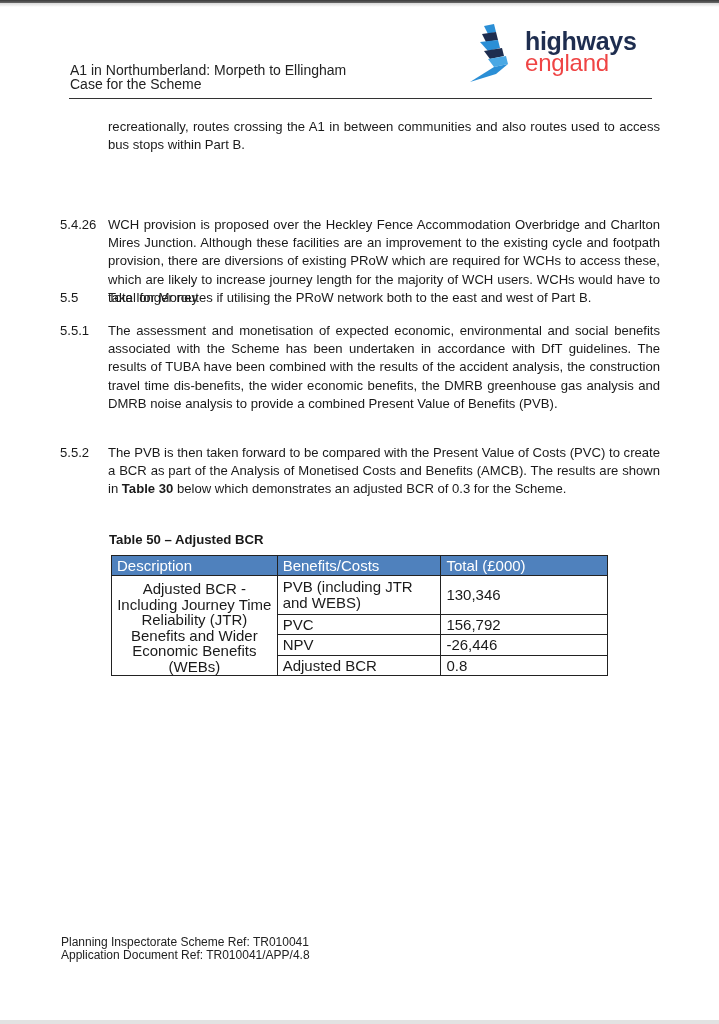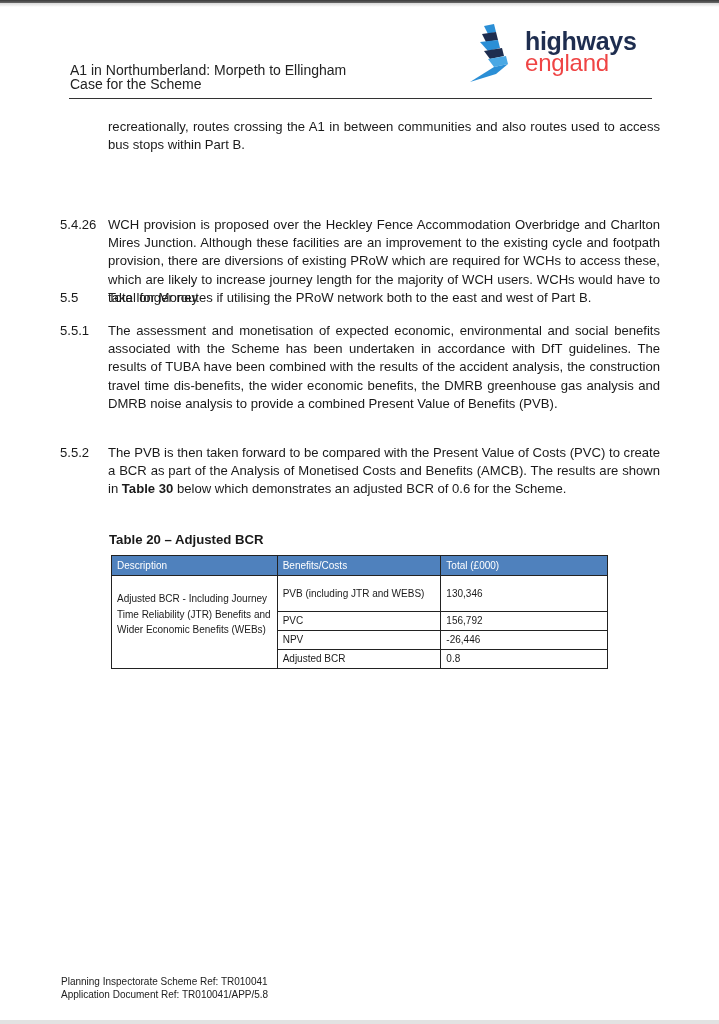--- a/index.html
+++ b/index.html
@@ -22,26 +22,26 @@
   .logo-word2 { position: absolute; left: 59px; top: 26px; font-size: 24px; color: #ef4444; line-height: 26px; letter-spacing: -0.2px; }
 
   .para { position: absolute; font-size: 13.1px; line-height: 18.2px; text-align: justify; }
   .para .num { position: absolute; left: -48px; top: 0; }
   .body-col { left: 108px; width: 552px; }
 
   .sec-head { position: absolute; left: 60px; top: 290px; font-size: 13.2px; font-weight: normal; }
   .sec-head .t { position: absolute; left: 48px; top: 0; white-space: nowrap; }
 
   .table-caption { position: absolute; left: 109px; top: 532px; font-size: 13.2px; font-weight: bold; }
-  table.bcr { position: absolute; left: 111px; top: 555px; border-collapse: collapse; width: 497px; font-size: 10px; line-height: 15.5px; }
+  table.bcr { position: absolute; left: 111px; top: 555px; border-collapse: collapse; width: 497px; font-size: 15px; line-height: 15.5px; }
   table.bcr th { background: #4f81bd; color: #ffffff; font-weight: normal; text-align: left; padding: 1px 5px; border: 1.2px solid #222; height: 17px; }
   table.bcr td { border: 1.2px solid #222; padding: 1px 5px; vertical-align: middle; text-align: left; }
-  table.bcr td.desc { vertical-align: top; padding-top: 15px; }
+  table.bcr td.desc { vertical-align: top; padding-top: 5px; text-align: center; }
 
-  .footer { position: absolute; left: 61px; top: 936px; font-size: 10px; line-height: 12.5px; color: #222; margin-top: 40px; }
+  .footer { position: absolute; left: 61px; top: 936px; font-size: 12px; line-height: 12.5px; color: #222; }
 </style>
 </head>
 <body>
 
 <div class="top-bar"></div>
 <div class="top-shadow"></div>
 
 <div class="header-text">
   <div>A1 in Northumberland: Morpeth to Ellingham</div>
   <div>Case for the Scheme</div>
@@ -76,24 +76,24 @@
   <span class="t">Total for Money</span>
 </div>
 
 <div class="para body-col" style="top:322px;">
   <span class="num">5.5.1</span>
   <span>The assessment and monetisation of expected economic, environmental and social benefits associated with the Scheme has been undertaken in accordance with DfT guidelines. The results of TUBA have been combined with the results of the accident analysis, the construction travel time dis-benefits, the wider economic benefits, the DMRB greenhouse gas analysis and DMRB noise analysis to provide a combined Present Value of Benefits (PVB).</span>
 </div>
 
 <div class="para body-col" style="top:444px;">
   <span class="num">5.5.2</span>
-  <span>The PVB is then taken forward to be compared with the Present Value of Costs (PVC) to create a BCR as part of the Analysis of Monetised Costs and Benefits (AMCB). The results are shown in </span><b>Table 30</b><span> below which demonstrates an adjusted BCR of 0.6 for the Scheme.</span>
+  <span>The PVB is then taken forward to be compared with the Present Value of Costs (PVC) to create a BCR as part of the Analysis of Monetised Costs and Benefits (AMCB). The results are shown in </span><b>Table 30</b><span> below which demonstrates an adjusted BCR of 0.3 for the Scheme.</span>
 </div>
 
-<div class="table-caption">Table 20 – Adjusted BCR</div>
+<div class="table-caption">Table 50 – Adjusted BCR</div>
 
 <table class="bcr">
   <colgroup>
     <col style="width:166px">
       <col style="width:164px">
       <col style="width:167px">
   </colgroup>
   <thead>
     <tr>
       <th>Description</th>
@@ -117,16 +117,16 @@
     </tr>
     <tr>
       <td style="height:16px;">Adjusted BCR</td>
       <td>0.8</td>
     </tr>
   </tbody>
 </table>
 
 <div class="footer">
   <div>Planning Inspectorate Scheme Ref: TR010041</div>
-  <div>Application Document Ref: TR010041/APP/5.8</div>
+  <div>Application Document Ref: TR010041/APP/4.8</div>
 </div>
 
 <div class="bottom-bar"></div>
 
 </body></html>

